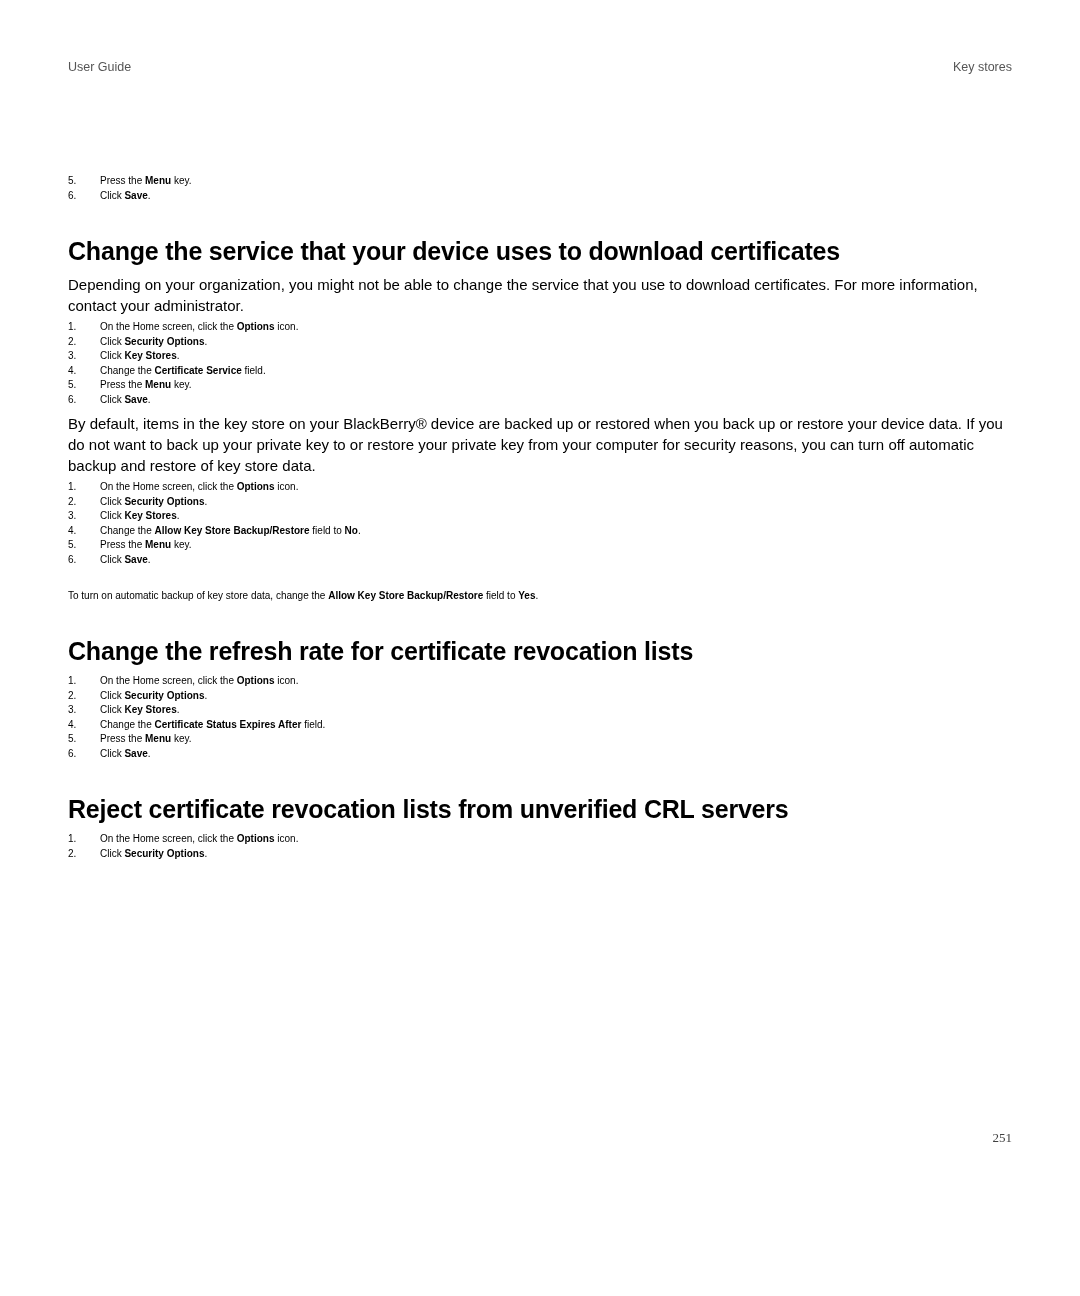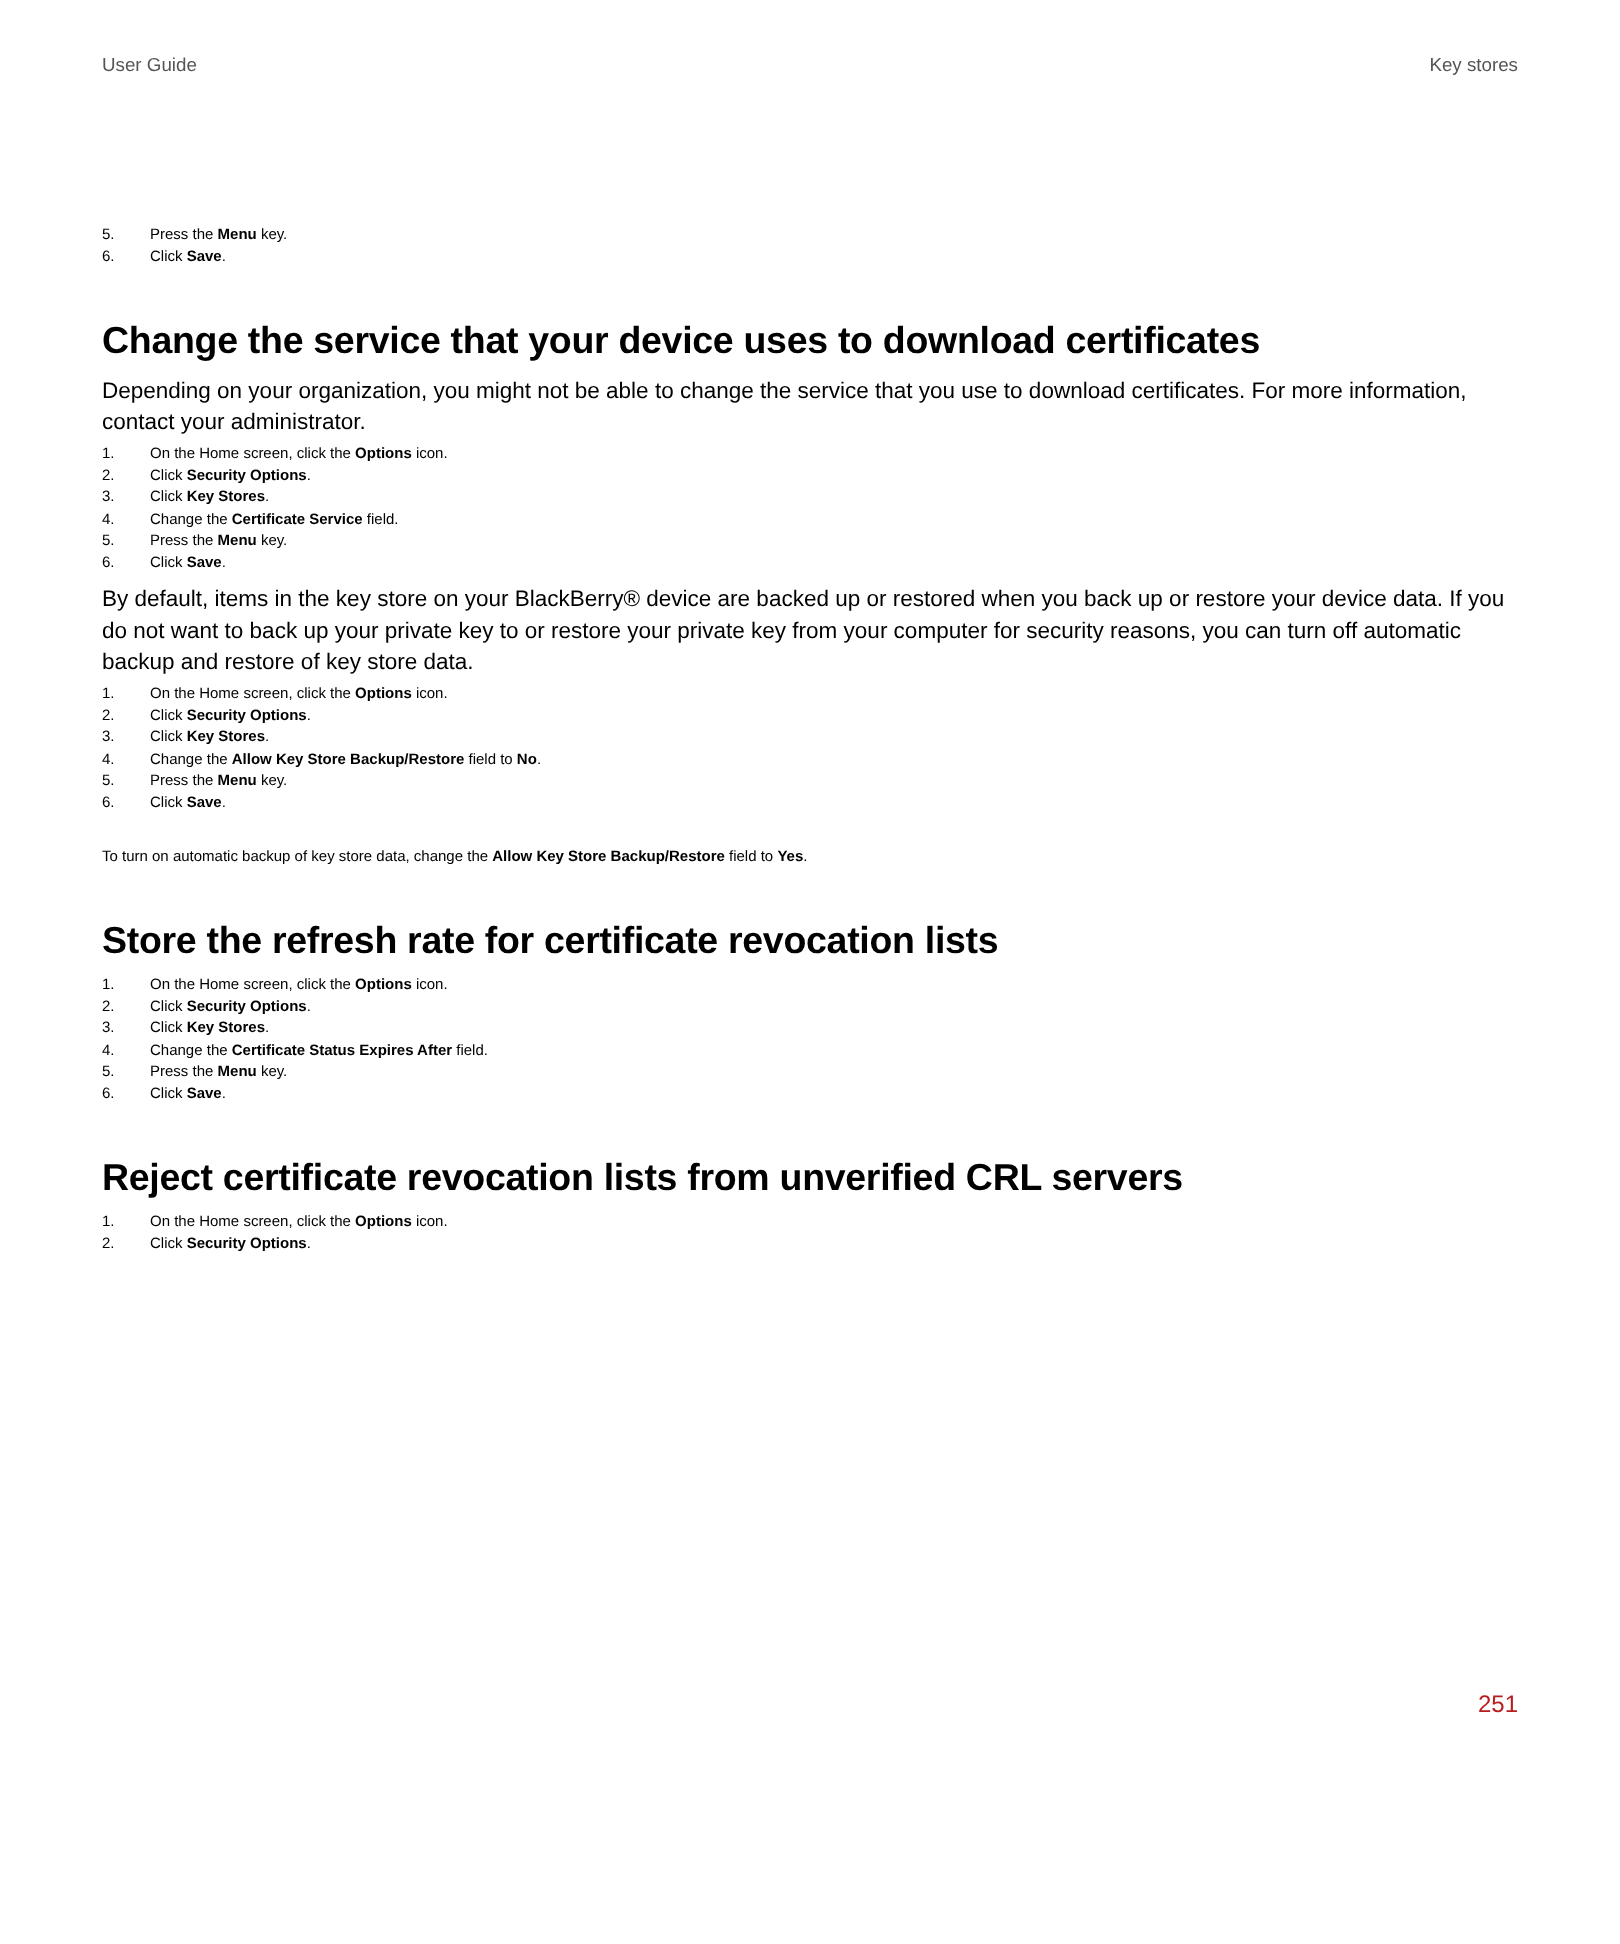--- a/index.html
+++ b/index.html
@@ -15,20 +15,21 @@
       height: 1296px;
       position: relative;
       padding: 36px 68px 40px 68px;
     }
     .header {
       display: flex;
       justify-content: space-between;
       font-size: 12.5px;
       color: #555;
       margin-bottom: 100px;
+      margin-top: 24px;
     }
     h2 {
       font-size: 25px;
       font-weight: 700;
       margin-top: 34px;
       margin-bottom: 8px;
       letter-spacing: -0.2px;
     }
     p.desc {
       font-size: 15px;
@@ -62,22 +63,23 @@
     ol.start5 {
       counter-reset: item 4;
     }
     .bold {
       font-weight: 700;
     }
     .page-number {
       position: absolute;
       bottom: 150px;
       right: 68px;
-      font-size: 16px;
-      color: #b91c1c;
+      font-size: 13px;
+      color: #404040;
+      font-family: Liberation Serif, serif;
     }
     .section {
       margin-bottom: 6px;
     }
   </style>
 </head>
 <body>
 
 <div class="header">
   <span>User Guide</span>
@@ -111,21 +113,21 @@
       <li><span>Change the </span><span class="bold">Allow Key Store Backup/Restore</span><span> field to </span><span class="bold">No</span><span>.</span></li>
       <li><span>Press the </span><span class="bold">Menu</span><span> key.</span></li>
       <li><span>Click </span><span class="bold">Save</span><span>.</span></li>
     </ol>
   <p class="follow">
     <span>To turn on automatic backup of key store data, change the </span><span class="bold">Allow Key Store Backup/Restore</span><span> field to </span><span class="bold">Yes</span><span>.</span>
   </p>
 </div>
 
 <div class="section">
-  <h2>Store the refresh rate for certificate revocation lists</h2>
+  <h2>Change the refresh rate for certificate revocation lists</h2>
   <ol>
       <li><span>On the Home screen, click the </span><span class="bold">Options</span><span> icon.</span></li>
       <li><span>Click </span><span class="bold">Security Options</span><span>.</span></li>
       <li><span>Click </span><span class="bold">Key Stores</span><span>.</span></li>
       <li><span>Change the </span><span class="bold">Certificate Status Expires After</span><span> field.</span></li>
       <li><span>Press the </span><span class="bold">Menu</span><span> key.</span></li>
       <li><span>Click </span><span class="bold">Save</span><span>.</span></li>
     </ol>
 </div>
 

